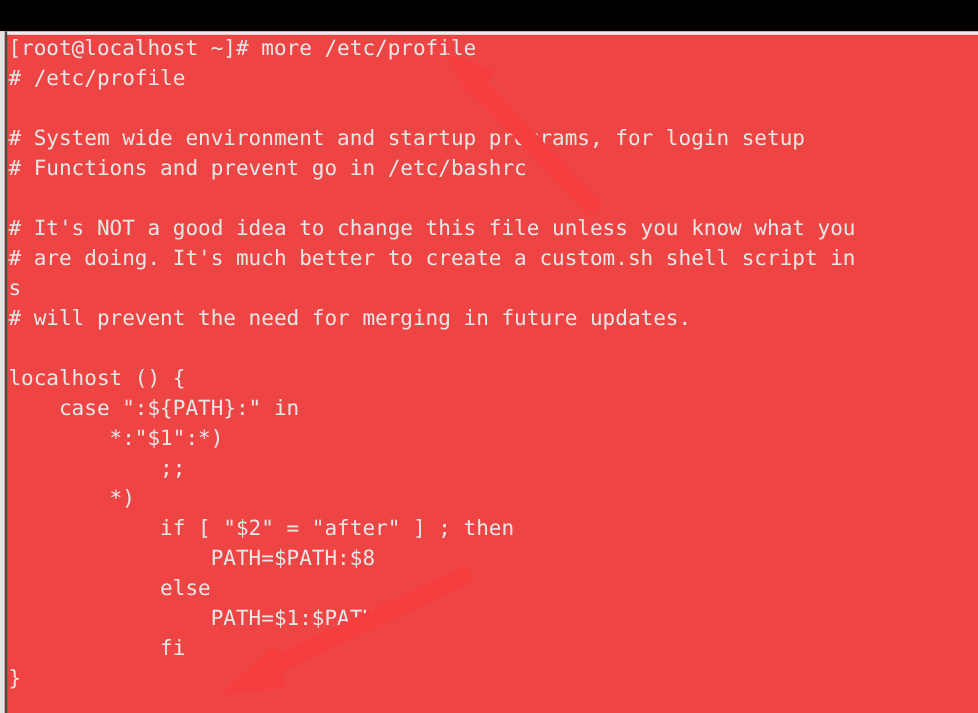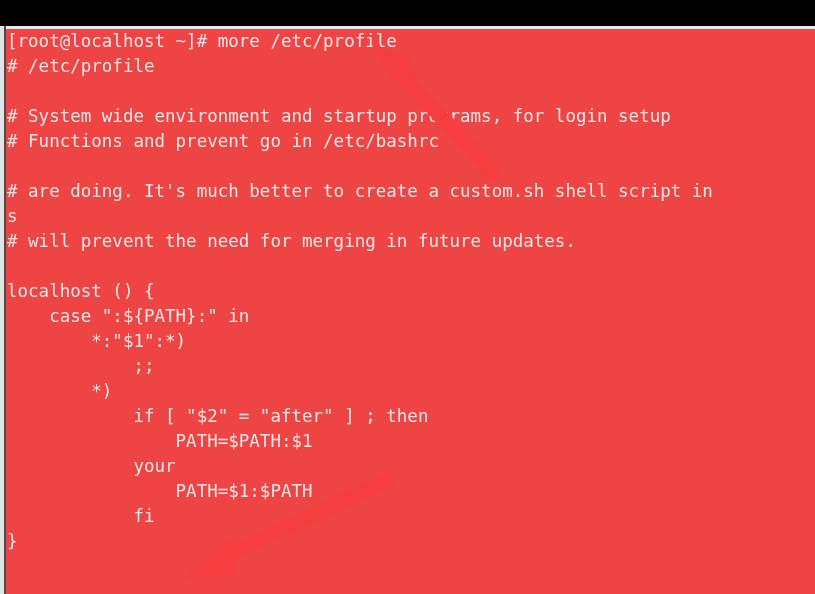--- a/index.html
+++ b/index.html
@@ -81,32 +81,33 @@
   <div id="bezel-left"></div>
   <div id="bezel-left-inner"></div>
 
   <div id="term">
     <div class="line">[root@localhost ~]# more /etc/profile</div>
     <div class="line"># /etc/profile</div>
     <div class="line blank"></div>
     <div class="line"># System wide environment and startup programs, for login setup</div>
     <div class="line"># Functions and prevent go in /etc/bashrc</div>
     <div class="line blank"></div>
+    <div class="line"># It's NOT a good idea to change this file unless you know what you</div>
     <div class="line"># are doing. It's much better to create a custom.sh shell script in</div>
     <div class="line">s</div>
     <div class="line"># will prevent the need for merging in future updates.</div>
     <div class="line blank"></div>
     <div class="line">localhost () {</div>
     <div class="line">    case ":${PATH}:" in</div>
     <div class="line">        *:"$1":*)</div>
     <div class="line">            ;;</div>
     <div class="line">        *)</div>
     <div class="line">            if [ "$2" = "after" ] ; then</div>
-    <div class="line">                PATH=$PATH:$1</div>
-    <div class="line">            your</div>
+    <div class="line">                PATH=$PATH:$8</div>
+    <div class="line">            else</div>
     <div class="line">                PATH=$1:$PATH</div>
     <div class="line">            fi</div>
     <div class="line">}</div>
 
   </div>
 
   <svg class="arrow-layer" width="815" height="594" viewBox="0 0 815 594" xmlns="http://www.w3.org/2000/svg">
 
     <g>
       <line x1="497" y1="150" x2="400" y2="47" stroke="#f73e3e" stroke-width="15" stroke-linecap="butt"></line>

